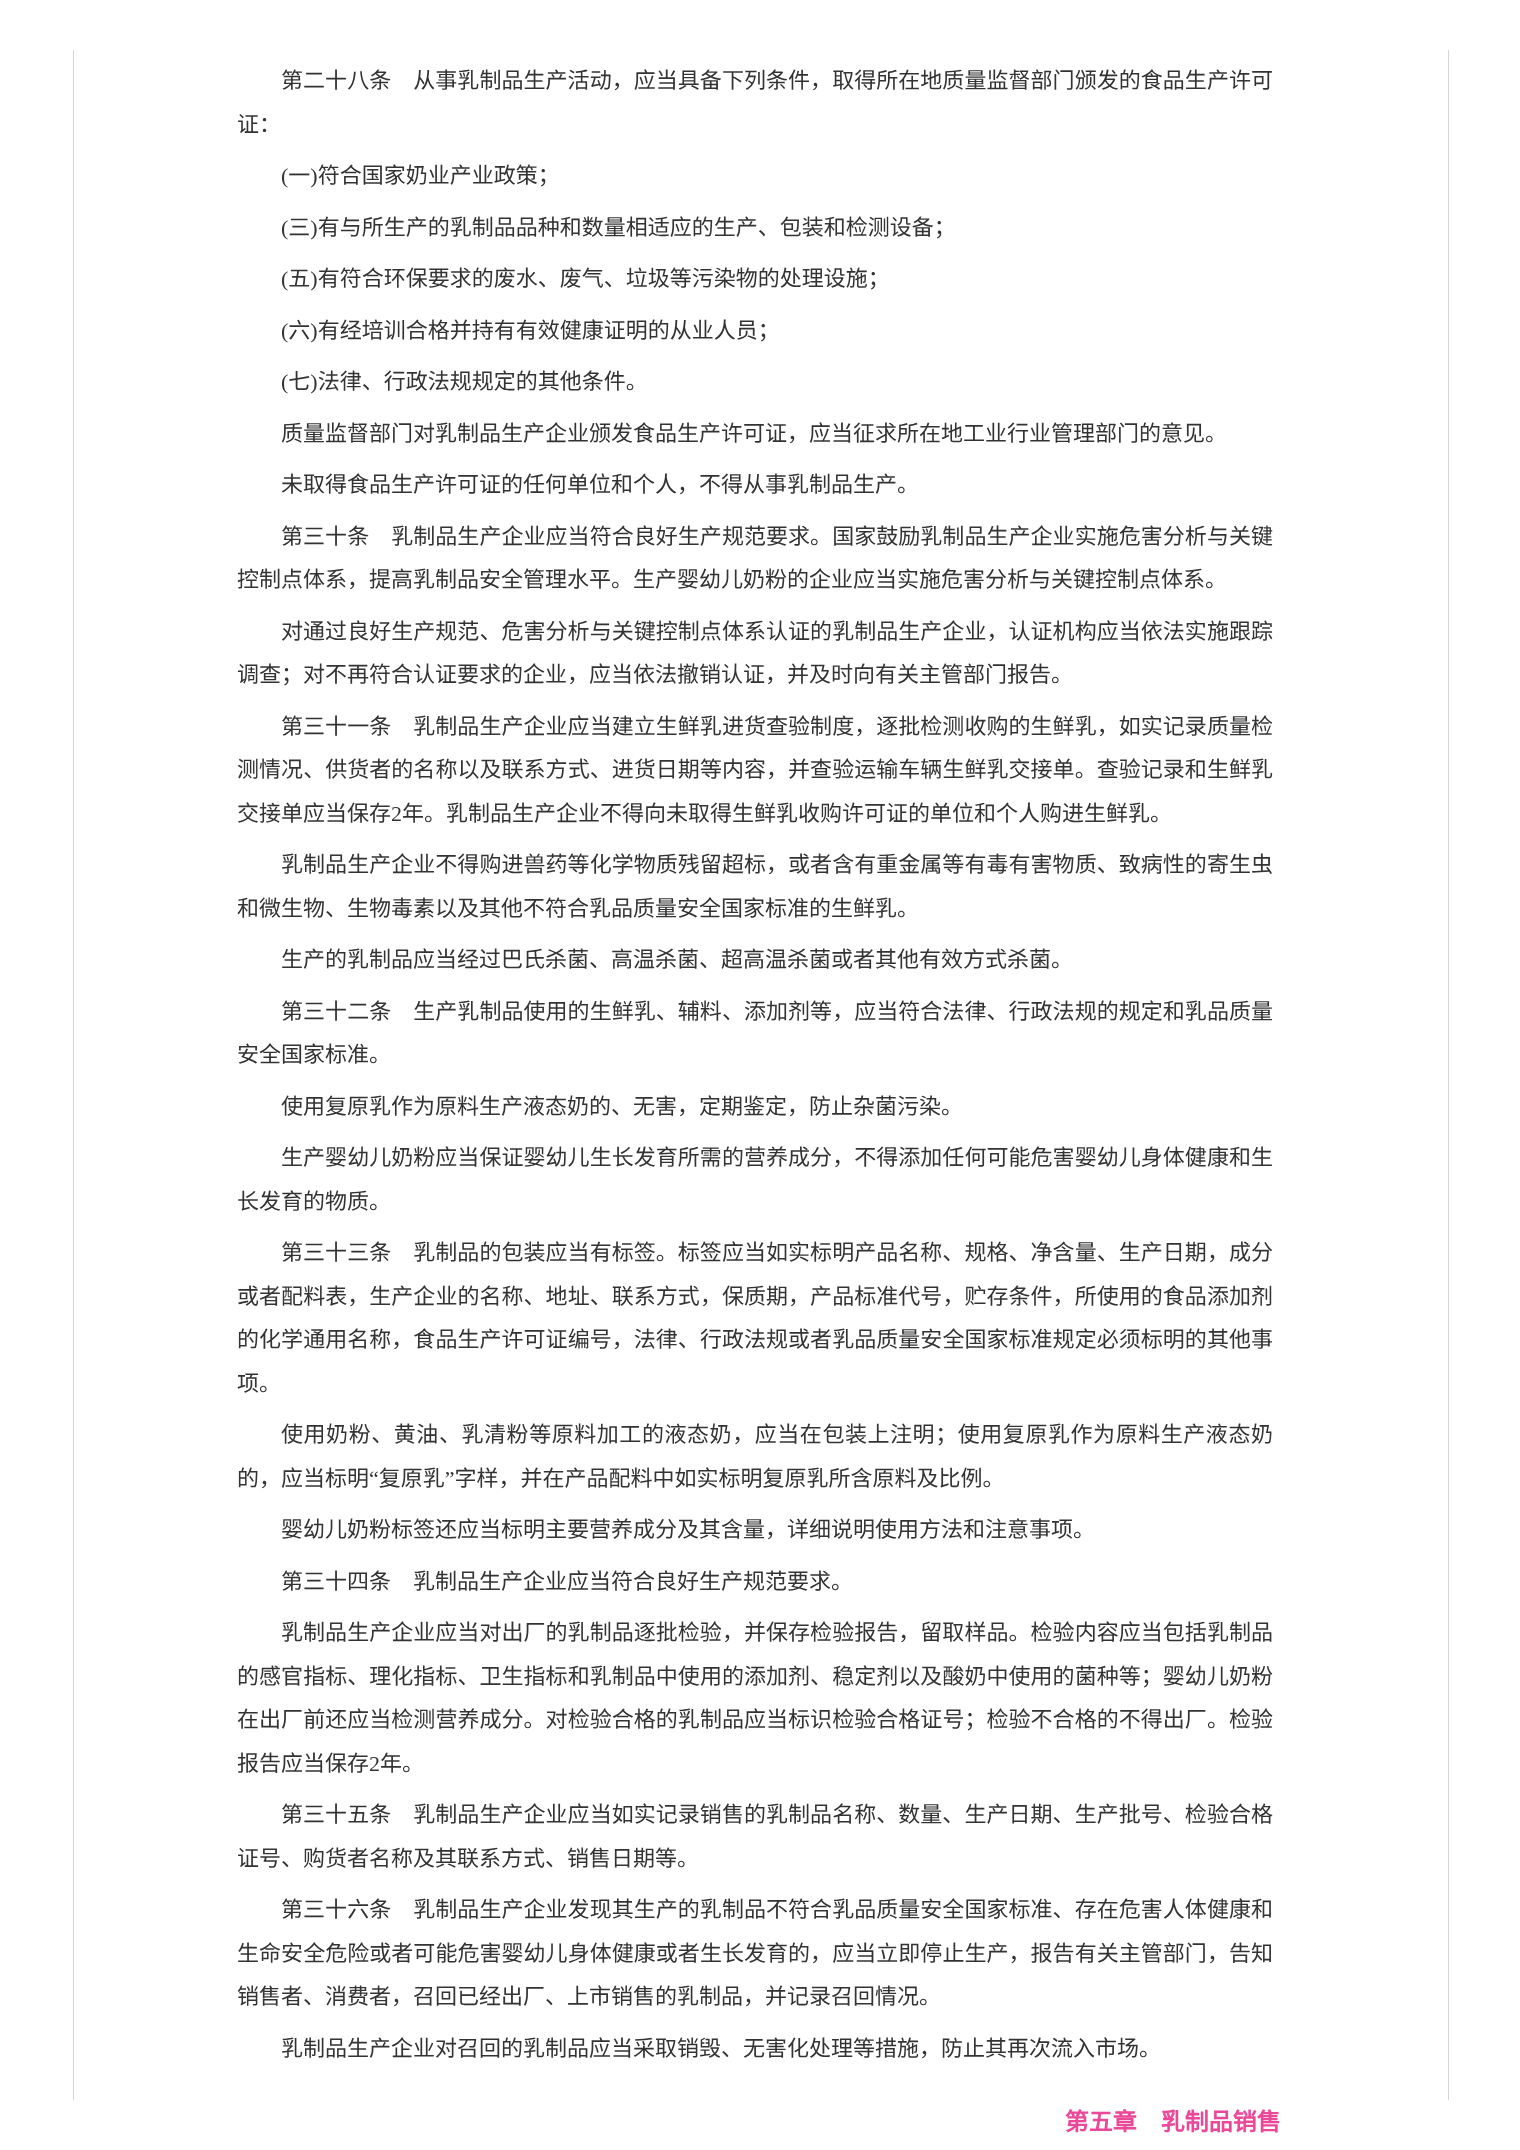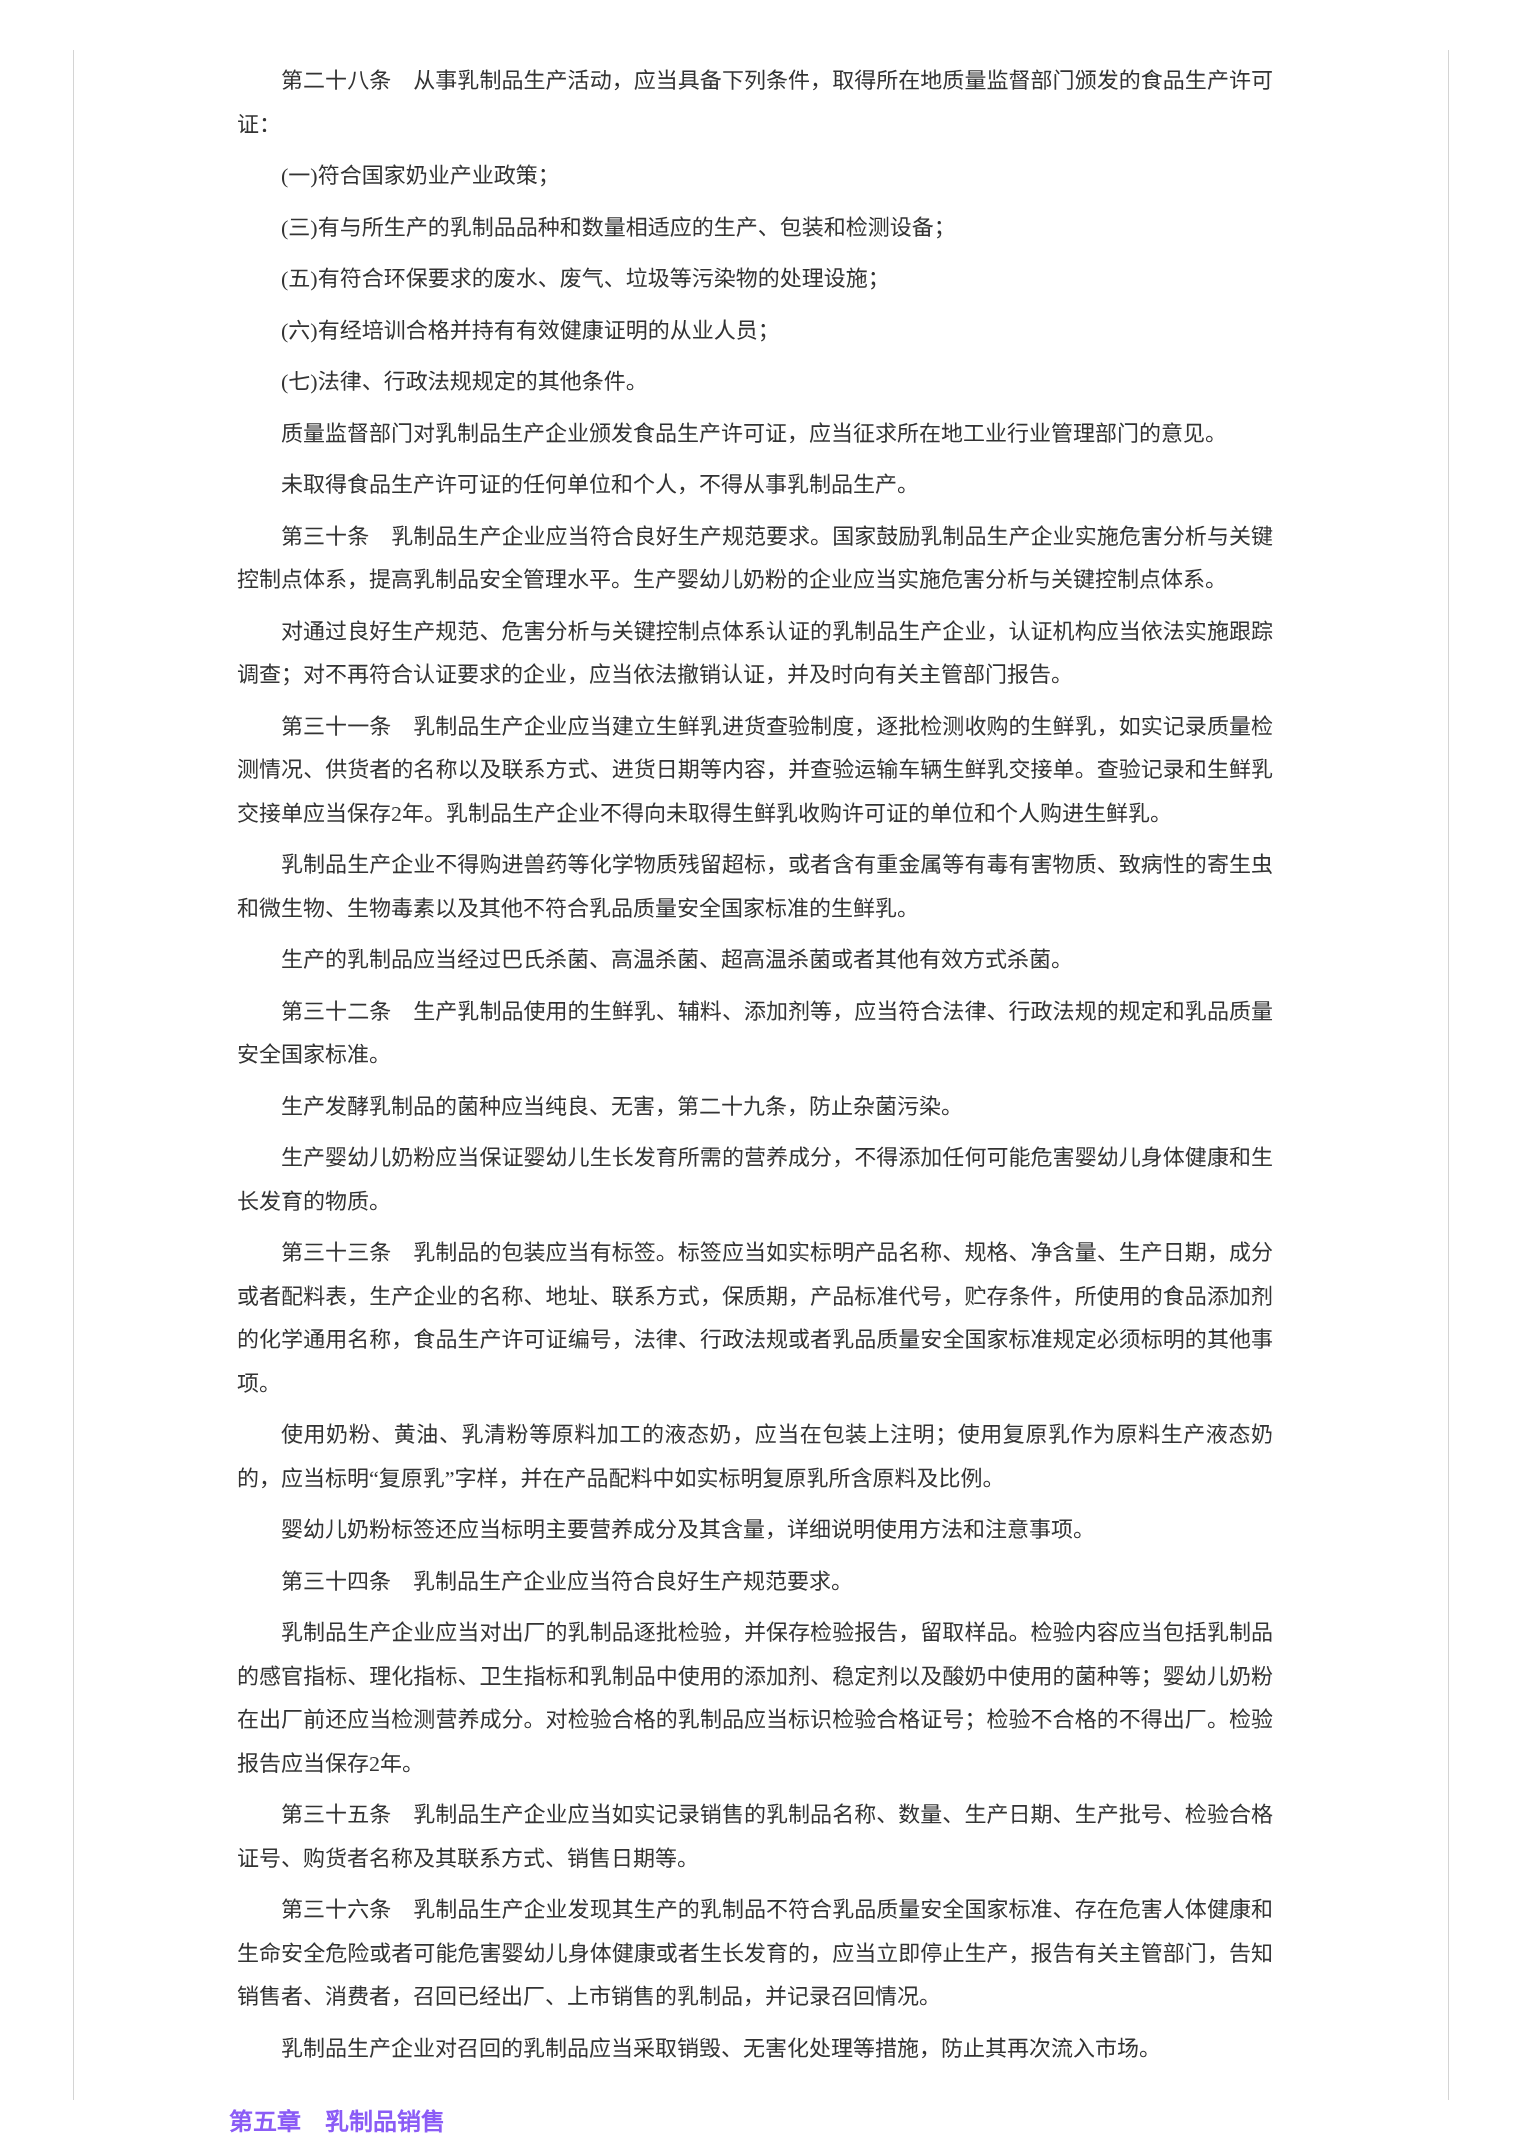--- a/index.html
+++ b/index.html
@@ -34,26 +34,26 @@
     letter-spacing:0;
   }
   .doc p{
     margin:8px;
     text-indent:2em;
     word-break:break-all;
   }
   .chapter{
     margin:30px 0 0 0;
     text-indent:0;
-    text-align:left;
+    text-align:right;
     font-family:"Liberation Sans","DejaVu Sans",sans-serif;
     font-weight:bold;
     font-size:24px;
     line-height:43.5px;
-    color:#8b5cf6;
+    color:#ec4899;
   }
 </style>
 </head>
 <body>
 
 <div>
   <div class="page-edges"></div>
   <div class="doc">
     <div id="paragraphs">
         <p>第二十八条　从事乳制品生产活动，应当具备下列条件，取得所在地质量监督部门颁发的食品生产许可证：</p>
@@ -63,21 +63,21 @@
         <p>(六)有经培训合格并持有有效健康证明的从业人员；</p>
         <p>(七)法律、行政法规规定的其他条件。</p>
         <p>质量监督部门对乳制品生产企业颁发食品生产许可证，应当征求所在地工业行业管理部门的意见。</p>
         <p>未取得食品生产许可证的任何单位和个人，不得从事乳制品生产。</p>
         <p>第三十条　乳制品生产企业应当符合良好生产规范要求。国家鼓励乳制品生产企业实施危害分析与关键控制点体系，提高乳制品安全管理水平。生产婴幼儿奶粉的企业应当实施危害分析与关键控制点体系。</p>
         <p>对通过良好生产规范、危害分析与关键控制点体系认证的乳制品生产企业，认证机构应当依法实施跟踪调查；对不再符合认证要求的企业，应当依法撤销认证，并及时向有关主管部门报告。</p>
         <p>第三十一条　乳制品生产企业应当建立生鲜乳进货查验制度，逐批检测收购的生鲜乳，如实记录质量检测情况、供货者的名称以及联系方式、进货日期等内容，并查验运输车辆生鲜乳交接单。查验记录和生鲜乳交接单应当保存2年。乳制品生产企业不得向未取得生鲜乳收购许可证的单位和个人购进生鲜乳。</p>
         <p>乳制品生产企业不得购进兽药等化学物质残留超标，或者含有重金属等有毒有害物质、致病性的寄生虫和微生物、生物毒素以及其他不符合乳品质量安全国家标准的生鲜乳。</p>
         <p>生产的乳制品应当经过巴氏杀菌、高温杀菌、超高温杀菌或者其他有效方式杀菌。</p>
         <p>第三十二条　生产乳制品使用的生鲜乳、辅料、添加剂等，应当符合法律、行政法规的规定和乳品质量安全国家标准。</p>
-        <p>生产发酵乳制品的菌种应当纯良、无害，第二十九条，防止杂菌污染。</p>
+        <p>使用复原乳作为原料生产液态奶的、无害，定期鉴定，防止杂菌污染。</p>
         <p>生产婴幼儿奶粉应当保证婴幼儿生长发育所需的营养成分，不得添加任何可能危害婴幼儿身体健康和生长发育的物质。</p>
         <p>第三十三条　乳制品的包装应当有标签。标签应当如实标明产品名称、规格、净含量、生产日期，成分或者配料表，生产企业的名称、地址、联系方式，保质期，产品标准代号，贮存条件，所使用的食品添加剂的化学通用名称，食品生产许可证编号，法律、行政法规或者乳品质量安全国家标准规定必须标明的其他事项。</p>
         <p>使用奶粉、黄油、乳清粉等原料加工的液态奶，应当在包装上注明；使用复原乳作为原料生产液态奶的，应当标明“复原乳”字样，并在产品配料中如实标明复原乳所含原料及比例。</p>
         <p>婴幼儿奶粉标签还应当标明主要营养成分及其含量，详细说明使用方法和注意事项。</p>
         <p>第三十四条　乳制品生产企业应当符合良好生产规范要求。</p>
         <p>乳制品生产企业应当对出厂的乳制品逐批检验，并保存检验报告，留取样品。检验内容应当包括乳制品的感官指标、理化指标、卫生指标和乳制品中使用的添加剂、稳定剂以及酸奶中使用的菌种等；婴幼儿奶粉在出厂前还应当检测营养成分。对检验合格的乳制品应当标识检验合格证号；检验不合格的不得出厂。检验报告应当保存2年。</p>
         <p>第三十五条　乳制品生产企业应当如实记录销售的乳制品名称、数量、生产日期、生产批号、检验合格证号、购货者名称及其联系方式、销售日期等。</p>
         <p>第三十六条　乳制品生产企业发现其生产的乳制品不符合乳品质量安全国家标准、存在危害人体健康和生命安全危险或者可能危害婴幼儿身体健康或者生长发育的，应当立即停止生产，报告有关主管部门，告知销售者、消费者，召回已经出厂、上市销售的乳制品，并记录召回情况。</p>
         <p>乳制品生产企业对召回的乳制品应当采取销毁、无害化处理等措施，防止其再次流入市场。</p>
       </div>

